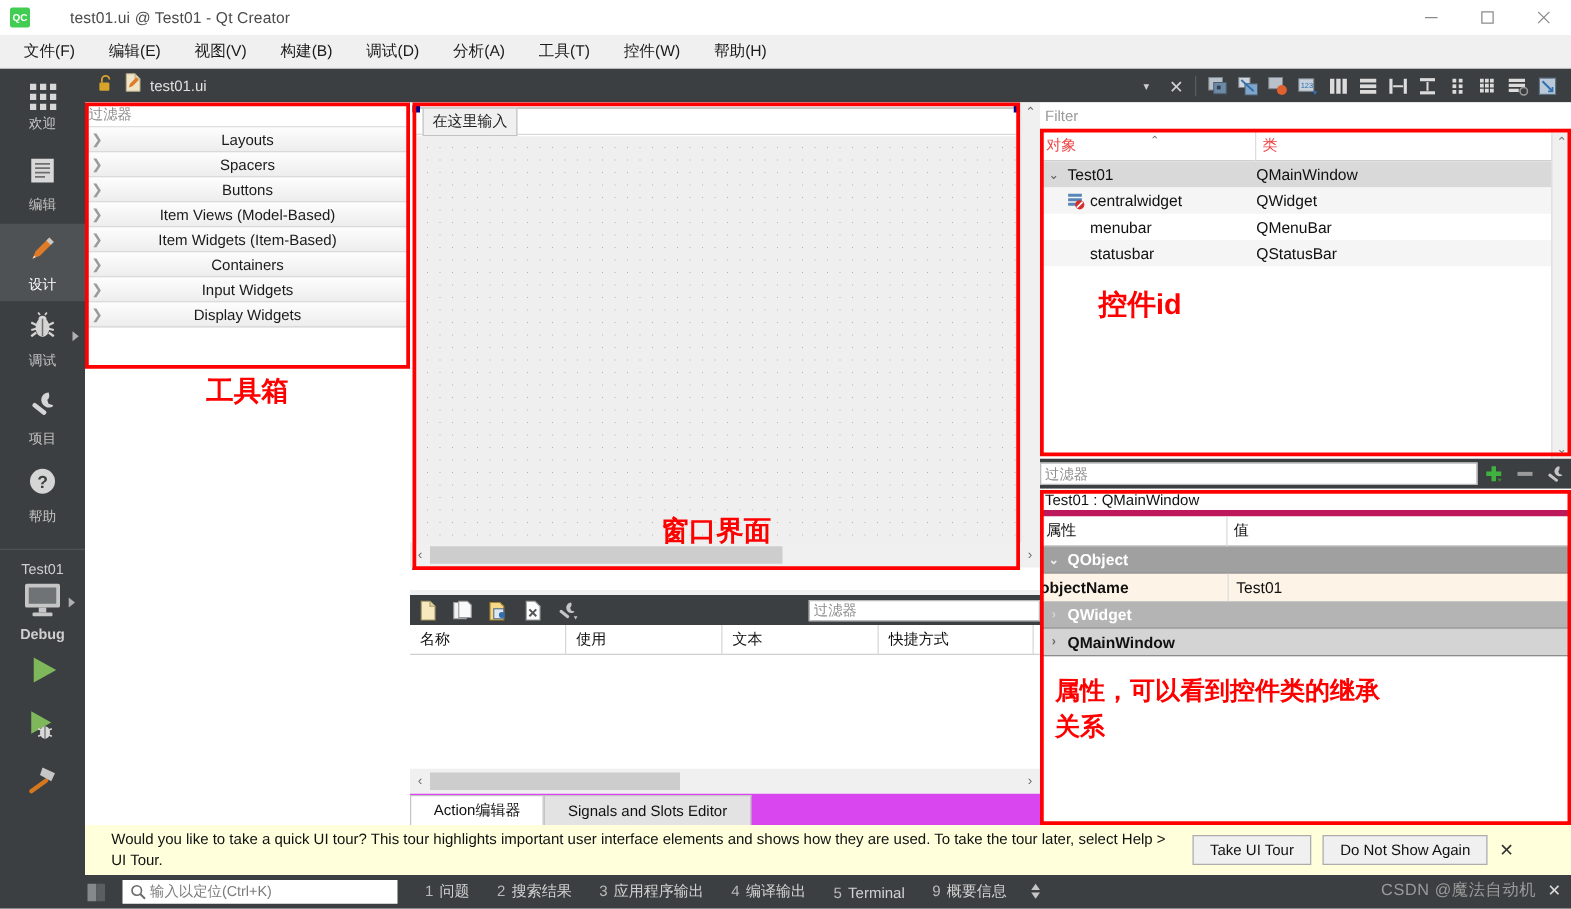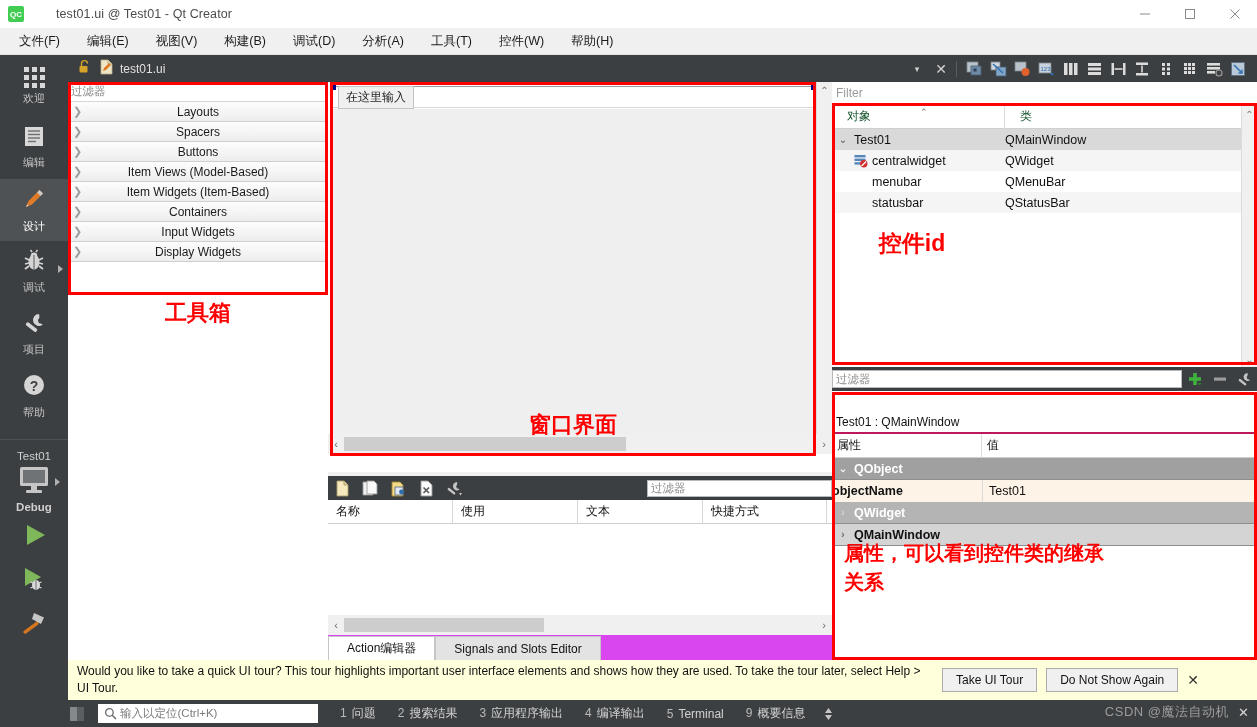--- a/index.html
+++ b/index.html
@@ -240,21 +240,21 @@
   .oi-filter {
     height: 22px; background: #ffffff; display: flex; align-items: center;
     border-bottom: 1px solid #d6d6d6;
   }
   .oi-filter span { font-size: 12px; color: #9a9a9a; padding-left: 4px; }
   .oi-header {
     height: 25px; display: flex; align-items: center;
     background: #ffffff; border-bottom: 1px solid #cfcfcf; position: relative;
   }
   .oi-hcol {
-    font-size: 12px; color: #14532d; padding-left: 15px;
+    font-size: 12px; color: #ef4444; padding-left: 5px;
     height: 25px; display: flex; align-items: center;
     border-right: 1px solid #dcdcdc;
   }
   .sort-caret {
     position: absolute; left: 88px; top: 3px; color: #6a6a6a; font-size: 9px;
   }
   .oi-row { height: 21px; display: flex; align-items: center; font-size: 12.5px; color: #111; }
   .oi-row.sel { background: #d9d9d9; }
   .oi-row.alt { background: #f5f5f5; }
   .oi-expand { width: 22px; text-align: center; color: #5b5b5b; font-size: 10px; }
@@ -282,22 +282,21 @@
   }
   .pe-filter {
     flex: 1; height: 18px; background: #ffffff; border: 1px solid #b9b9b9;
     display: flex; align-items: center; margin: 0;
   }
   .pe-filter span { font-size: 11.5px; color: #8d8d8d; padding-left: 3px; }
   .pe-ico { width: 25px; height: 24px; display: flex; align-items: center; justify-content: center; }
   .pe-subject {
     height: 22px; background: #ffffff; display: flex; align-items: center;
     font-size: 12px; color: #111; padding-left: 4px;
-    border-bottom: 2px solid #be185d;
-    margin-top: 21px;
+    border-bottom: 5px solid #be185d;
   }
   .pe-header { height: 24px; display: flex; align-items: center; border-bottom: 1px solid #cfcfcf; }
   .pe-hcol {
     font-size: 12px; color: #111; padding-left: 5px; height: 24px;
     display: flex; align-items: center; border-right: 1px solid #dcdcdc;
   }
   .pe-group {
     height: 22px; display: flex; align-items: center;
     background: #a0a0a0; color: #ffffff; font-size: 12.5px; font-weight: bold;
     border-bottom: 1px solid #8d8d8d;
@@ -310,21 +309,21 @@
   .pe-pval { font-size: 12.5px; color: #111; padding-left: 6px; border-left: 1px solid #dcdcdc; height: 22px; display: flex; align-items: center; }
   .pe-note {
     position: absolute; left: 12px; top: 172px; width: 400px;
     font-size: 20px; font-weight: bold; color: #ff0000; line-height: 1.45;
   }
 
   
   .infobar {
     position: absolute; left: 68px; top: 660px; width: 1189px; height: 40px;
     background: #ffffdc;
-    display: flex; align-items: center;
+    display: flex; align-items: center; padding-left: 12px;
   }
   .infotext {
     font-size: 12px; color: #111; line-height: 1.45;
     padding-left: 9px; width: 865px;
   }
   .info-btn {
     height: 24px; padding: 0 13px; margin-left: 9px;
     background: #f0f0f0; border: 1px solid #adadad;
     font-size: 12px; color: #111;
     display: flex; align-items: center; justify-content: center;

